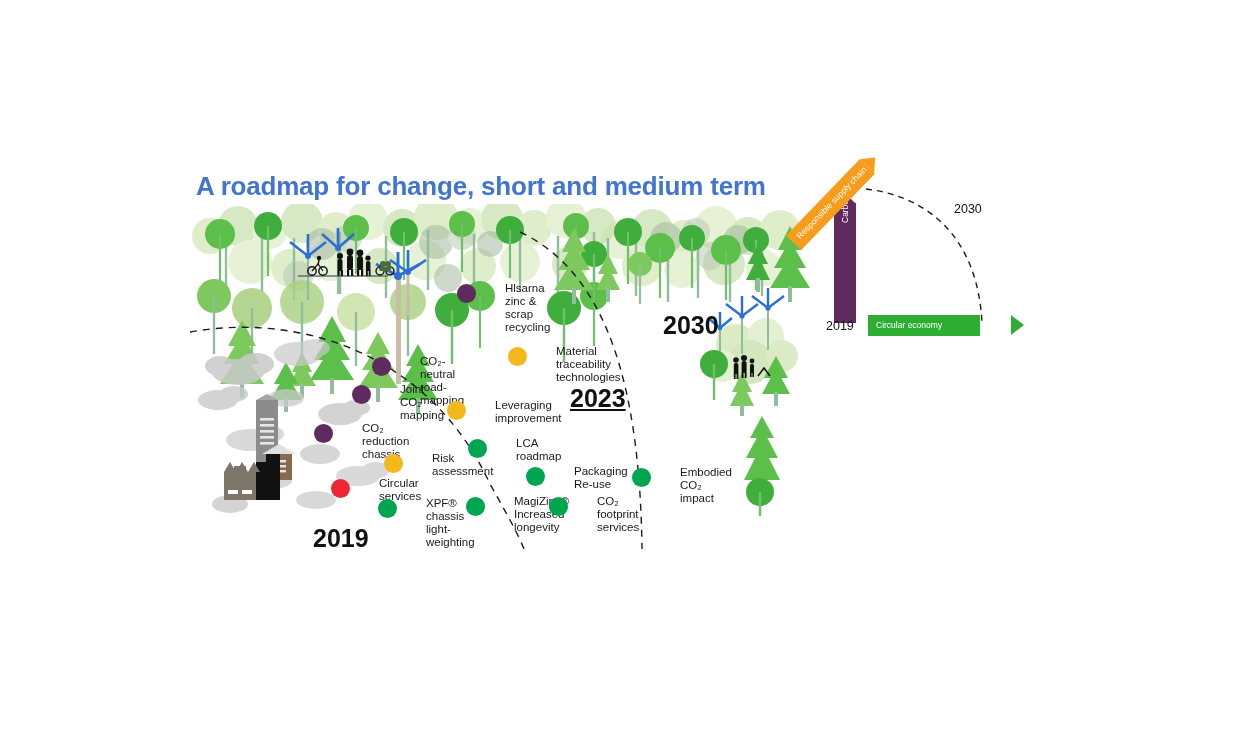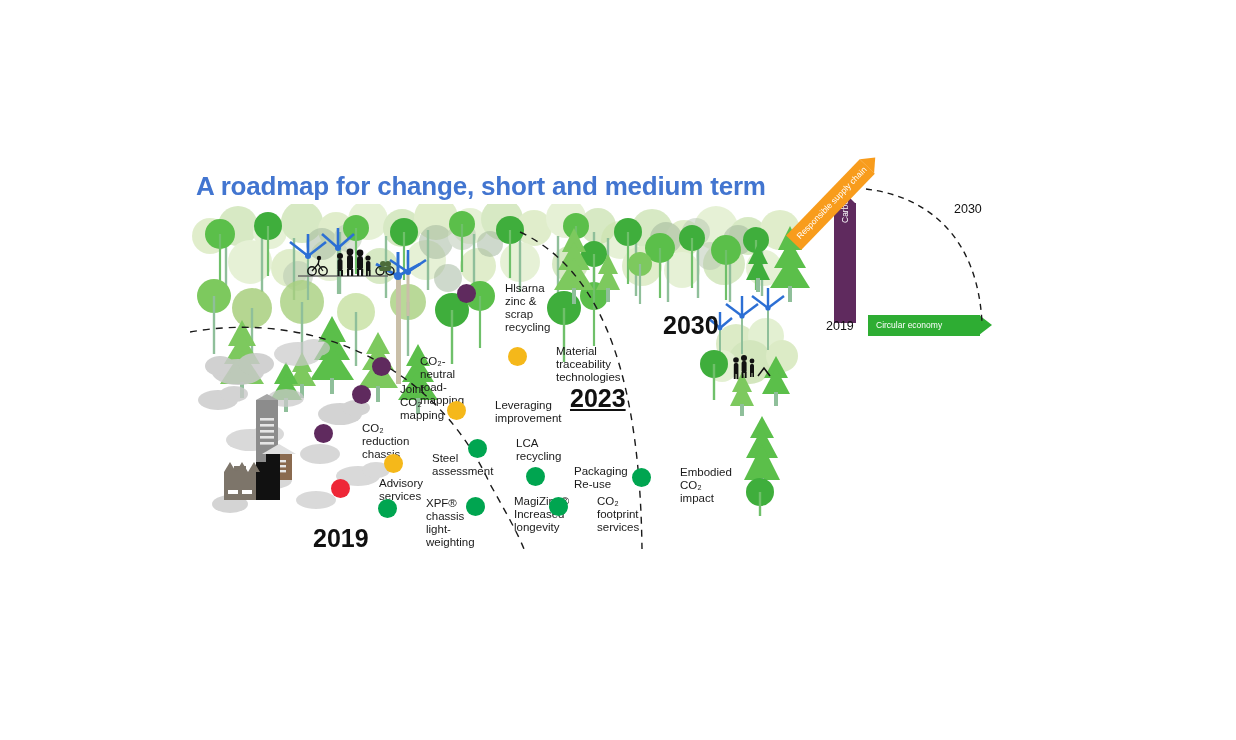--- a/index.html
+++ b/index.html
@@ -70,21 +70,21 @@
   #axis-carbon .txt {
     position:absolute; left:0; top:12px;
     width:120px; height:22px;
     transform:rotate(-90deg); transform-origin:11px 11px;
     color:#fff; font-size:8.5px; line-height:22px;
     text-align:left; padding-left:4px; box-sizing:border-box;
     white-space:nowrap;
   }
 
   #axis-circular {
-    position:absolute; left:42px; top:128px; width:124px; height:21px;
+    position:absolute; left:42px; top:128px; width:124px; height:21px;padding-left:32px;
   }
   #axis-circular .shaft {
     position:absolute; left:0; top:0; width:112px; height:21px;
     background:#2EAD33;
   }
   #axis-circular .head {
     position:absolute; right:0; top:0;
     width:0; height:0;
     border-top:10.5px solid transparent;
     border-bottom:10.5px solid transparent;
@@ -650,32 +650,32 @@
         <div class="mlabel">Material traceability
 technologies</div>
       </div>
       <div class="milestone" style="left: 447px; top: 392px;">
         <div class="dot yellow"></div>
         <div class="mlabel">Leveraging
 improvement</div>
       </div>
       <div class="milestone" style="left: 384px; top: 445px;">
         <div class="dot yellow"></div>
-        <div class="mlabel">Steel
+        <div class="mlabel">Risk
 assessment</div>
       </div>
       <div class="milestone" style="left: 331px; top: 470px;">
         <div class="dot red"></div>
-        <div class="mlabel">Advisory
+        <div class="mlabel">Circular
 services</div>
       </div>
       <div class="milestone" style="left: 468px; top: 430px;">
         <div class="dot green"></div>
         <div class="mlabel">LCA
-recycling</div>
+roadmap</div>
       </div>
       <div class="milestone" style="left: 526px; top: 458px;">
         <div class="dot green"></div>
         <div class="mlabel">Packaging
 Re-use</div>
       </div>
       <div class="milestone" style="left: 632px; top: 459px;">
         <div class="dot green"></div>
         <div class="mlabel">Embodied
 CO₂ impact</div>

